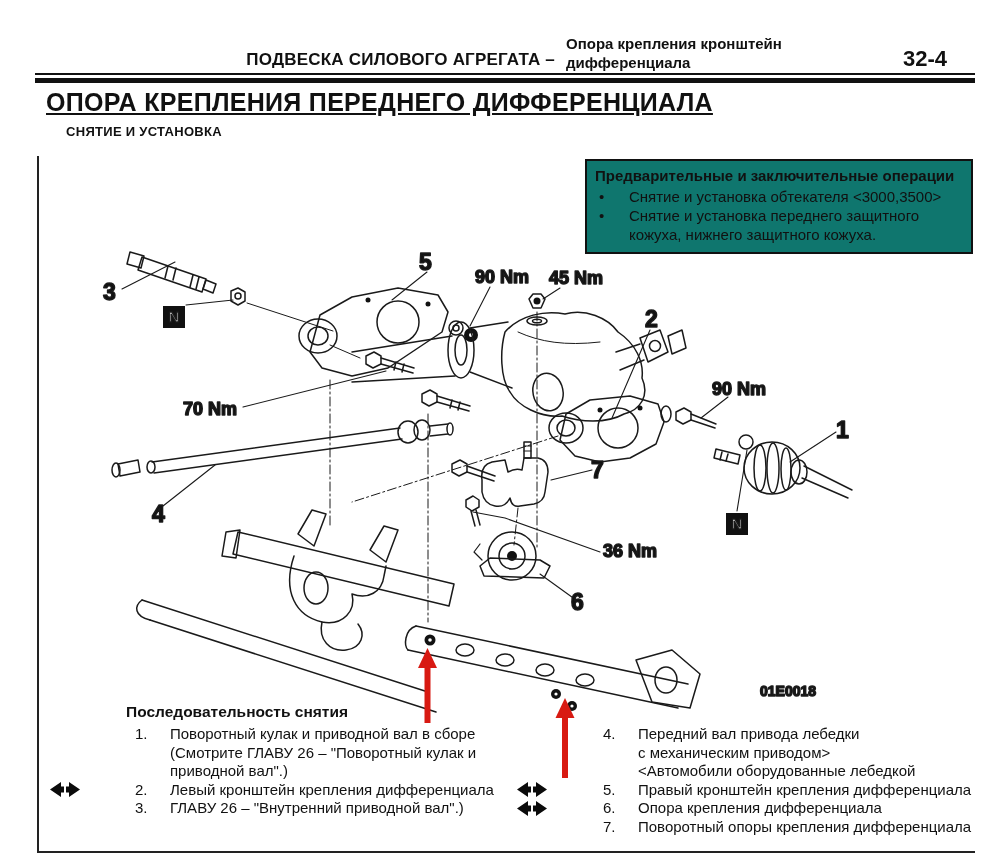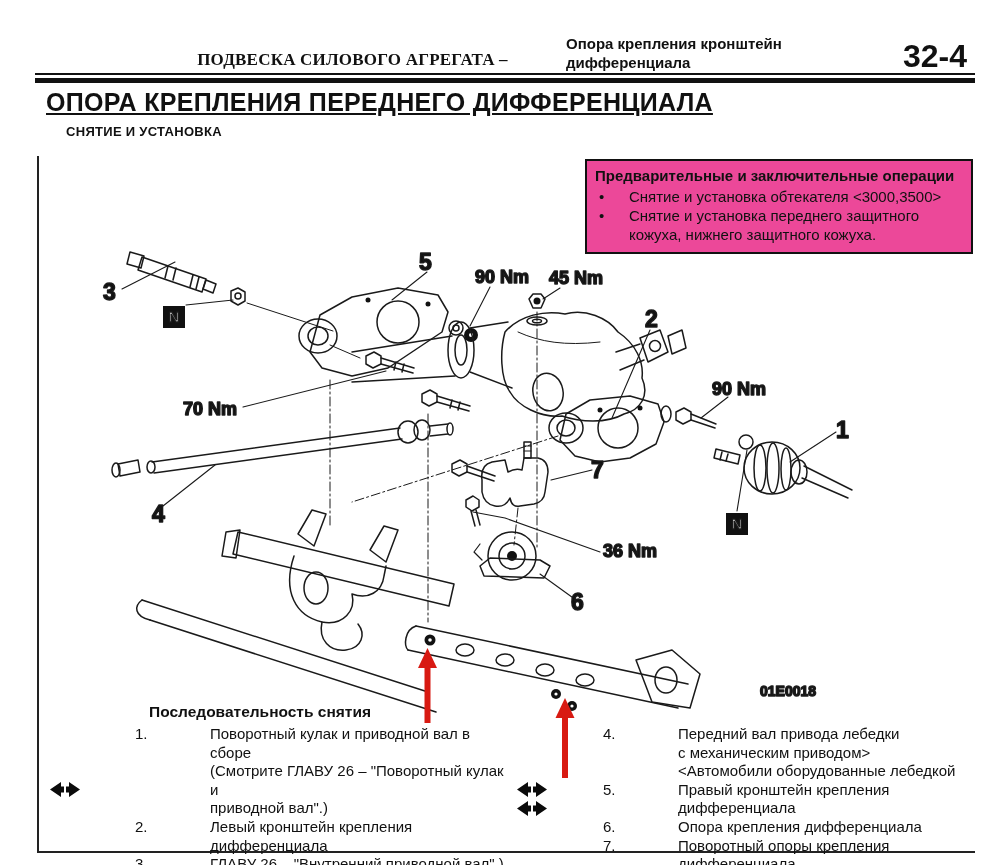--- a/index.html
+++ b/index.html
@@ -1,50 +1,50 @@
 <!DOCTYPE html>
 <html lang="ru"><head>
 <meta charset="utf-8">
 <style>
   html,body{margin:0;padding:0;background:#ffffff;}
   body{width:989px;height:865px;position:relative;overflow:hidden;
        font-family:"Liberation Sans","DejaVu Sans",sans-serif;color:#111;}
   .abs{position:absolute;}
   
-  .hdr-section{left:150px;top:50px;width:405px;text-align:center;font-size:17px;font-weight:bold;letter-spacing:.2px;font-family:Liberation Serif, serif;}
+  .hdr-section{left:150px;top:50px;width:405px;text-align:right;font-size:17px;font-weight:bold;letter-spacing:.2px;}
   .hdr-sub{left:566px;top:34px;width:260px;font-size:15px;font-weight:bold;line-height:19px;}
-  .hdr-page{left:903px;top:38px;font-size:32px;font-weight:bold;}
+  .hdr-page{left:903px;top:46px;font-size:22px;font-weight:bold;}
   .rule-thin{left:35px;top:73px;width:940px;height:2px;background:#111;}
   .rule-thick{left:35px;top:78px;width:940px;height:5px;background:#111;}
   .doc-title{left:46px;top:88px;font-size:25px;font-weight:bold;letter-spacing:.3px;text-decoration:underline;}
   .doc-subtitle{left:46px;top:124px;font-size:13px;font-weight:bold;letter-spacing:.3px;margin-left:20px;}
   
-  .ops-box{left:585px;top:159px;width:388px;border:2px solid #111;box-sizing:border-box;padding:6px 8px 8px 8px;background:#ec4899;}
+  .ops-box{left:585px;top:159px;width:388px;border:2px solid #111;box-sizing:border-box;padding:6px 8px 8px 8px;background:#0f766e;}
   .ops-title{font-size:15px;font-weight:bold;margin:0 0 3px 0;}
   .ops-item{display:flex;font-size:15px;line-height:19px;}
   .ops-bullet{width:30px;flex:0 0 30px;text-align:left;padding-left:4px;}
   .ops-text{flex:1;}
   
   .frame-left{left:37px;top:156px;width:2px;height:696px;background:#222;}
   .frame-bottom{left:37px;top:851px;width:938px;height:2px;background:#222;}
   
   svg.diagram{left:37px;top:155px;pointer-events:none;}
   svg text{font-family:"Liberation Sans","DejaVu Sans",sans-serif;}
   .pnum{font-size:23px;font-weight:bold;fill:#111;}
   .tq{font-size:18px;font-weight:bold;fill:#111;}
   .figcode{font-size:14px;font-weight:bold;fill:#111;}
   .nletter{font-size:15px;font-weight:bold;fill:#fff;text-anchor:middle;}
   
-  .seq-title{left:149px;top:703px;font-size:15.5px;font-weight:bold;}
+  .seq-title{left:126px;top:703px;font-size:15.5px;font-weight:bold;}
   .seq-col{font-size:15px;line-height:18.6px;}
   .seq-left{left:135px;top:725px;width:375px;}
   .seq-right{left:603px;top:725px;width:385px;}
   .seq-item{display:flex;}
   .seq-num{flex:0 0 35px;}
-  .seq-lines{flex:1;margin-left:40px;}
+  .seq-lines{flex:1;}
   .ln{display:block;}
   .marker{position:absolute;}
   .marker svg{display:block;}
 </style>
 </head>
 <body>
 
 <div class="abs hdr-section">ПОДВЕСКА СИЛОВОГО АГРЕГАТА –</div>
 <div class="abs hdr-sub">
   <span class="ln">Опора крепления кронштейн</span>

